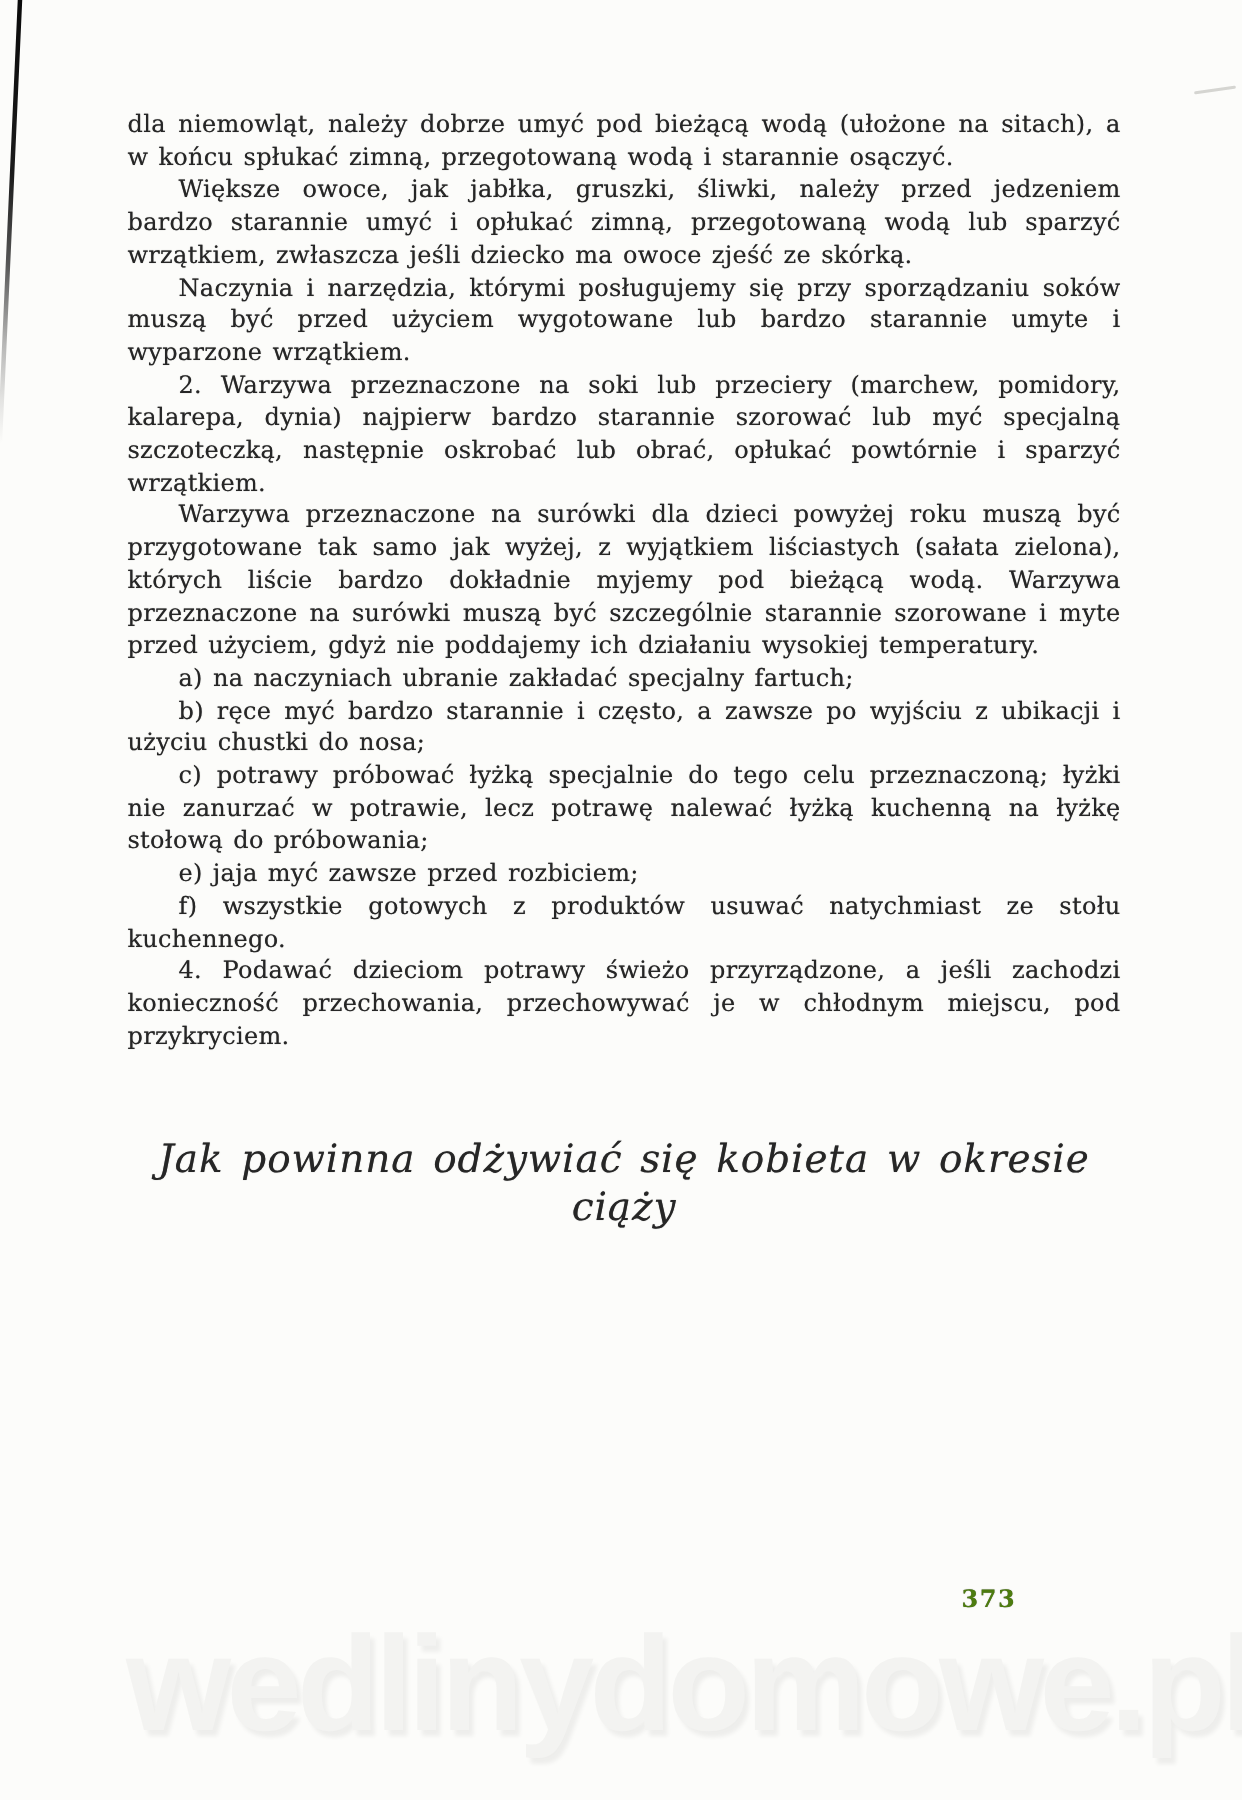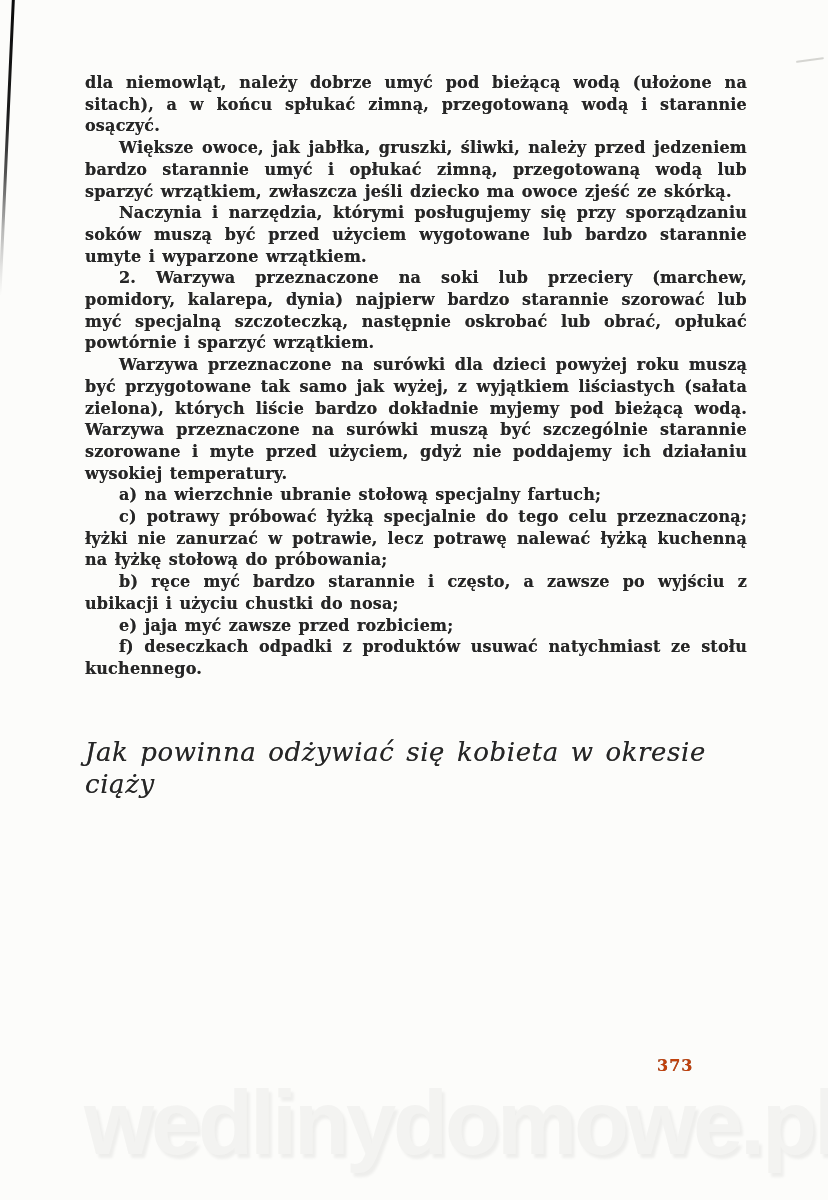--- a/index.html
+++ b/index.html
@@ -34,36 +34,35 @@
     transform: rotate(-8deg);
   }
   .text-col {
     position: absolute; left: 85px; top: 72px; width: 662px;
     color: var(--ink, #262626);
     font-size: 16px; line-height: 21.7px;
     text-align: justify;
     letter-spacing: 0.2px; word-spacing: 1.5px;
     text-shadow: 0 0 0.5px rgba(30,30,30,0.65);
   }
-  .text-col p { margin: 0; text-indent: 34px; font-weight: bold; }
+  .text-col p { margin: 0; text-indent: 34px; }
   .text-col p.cont { text-indent: 0; }
   .heading {
     font-family: "DejaVu Serif", serif;
     font-style: italic; font-weight: normal;
     font-size: 26px; line-height: 32px;
-    text-align: left; text-indent: 0;
+    text-align: center; text-indent: 0;
     letter-spacing: 0.6px; word-spacing: 3px;
     margin: 56px 0 24px 0;
   }
   .page-number {
     position: absolute; left: 641px; top: 1056px;
     font-size: 16px; font-weight: bold;
-    letter-spacing: 1px; color: #c2410c;
+    letter-spacing: 1px; color: #4d7c0f;
     text-shadow: 0 0 0.5px rgba(30,30,30,0.6);
-    margin-left: 16px;
   }
   .watermark {
     position: absolute; left: 84px; top: 1072px;
     font-family: "Liberation Sans", sans-serif;
     font-weight: bold; font-size: 90px;
     letter-spacing: -3px; white-space: nowrap;
     color: var(--watermark, #f3f3f1);
     text-shadow: 3px 4px 3px rgba(0,0,0,0.06);
     user-select: none;
   }
@@ -75,25 +74,26 @@
 
   <div class="binding-line"></div>
   <div class="scratch"></div>
 
   <div class="text-col">
     <p class="cont">dla niemowląt, należy dobrze umyć pod bieżącą wodą (ułożone na sitach), a w końcu spłukać zimną, przegotowaną wodą i starannie osączyć.</p>
     <p>Większe owoce, jak jabłka, gruszki, śliwki, należy przed jedzeniem bardzo starannie umyć i opłukać zimną, przegotowaną wodą lub sparzyć wrzątkiem, zwłaszcza jeśli dziecko ma owoce zjeść ze skórką.</p>
     <p>Naczynia i narzędzia, którymi posługujemy się przy sporządzaniu soków muszą być przed użyciem wygotowane lub bardzo starannie umyte i wyparzone wrzątkiem.</p>
     <p>2. Warzywa przeznaczone na soki lub przeciery (marchew, pomidory, kalarepa, dynia) najpierw bardzo starannie szorować lub myć specjalną szczoteczką, następnie oskrobać lub obrać, opłukać powtórnie i sparzyć wrzątkiem.</p>
     <p>Warzywa przeznaczone na surówki dla dzieci powyżej roku muszą być przygotowane tak samo jak wyżej, z wyjątkiem liściastych (sałata zielona), których liście bardzo dokładnie myjemy pod bieżącą wodą. Warzywa przeznaczone na surówki muszą być szczególnie starannie szorowane i myte przed użyciem, gdyż nie poddajemy ich działaniu wysokiej temperatury.</p>
-    <p>a) na wierzchnie ubranie stołową specjalny fartuch;</p>
+    <p>a) na naczyniach ubranie zakładać specjalny fartuch;</p>
+    <p>b) ręce myć bardzo starannie i często, a zawsze po wyjściu z ubikacji i użyciu chustki do nosa;</p>
     <p>c) potrawy próbować łyżką specjalnie do tego celu przeznaczoną; łyżki nie zanurzać w potrawie, lecz potrawę nalewać łyżką kuchenną na łyżkę stołową do próbowania;</p>
-    <p>b) ręce myć bardzo starannie i często, a zawsze po wyjściu z ubikacji i użyciu chustki do nosa;</p>
     <p>e) jaja myć zawsze przed rozbiciem;</p>
-    <p>f) deseczkach odpadki z produktów usuwać natychmiast ze stołu kuchennego.</p>
+    <p>f) wszystkie gotowych z produktów usuwać natychmiast ze stołu kuchennego.</p>
+    <p>4. Podawać dzieciom potrawy świeżo przyrządzone, a jeśli zachodzi konieczność przechowania, przechowywać je w chłodnym miejscu, pod przykryciem.</p>
 
     <h1 class="heading">Jak powinna odżywiać się kobieta w okresie ciąży</h1>
 
   </div>
 
   <div class="page-number">373</div>
 
   <div class="watermark">wedlinydomowe.pl</div>
 
 </div>

